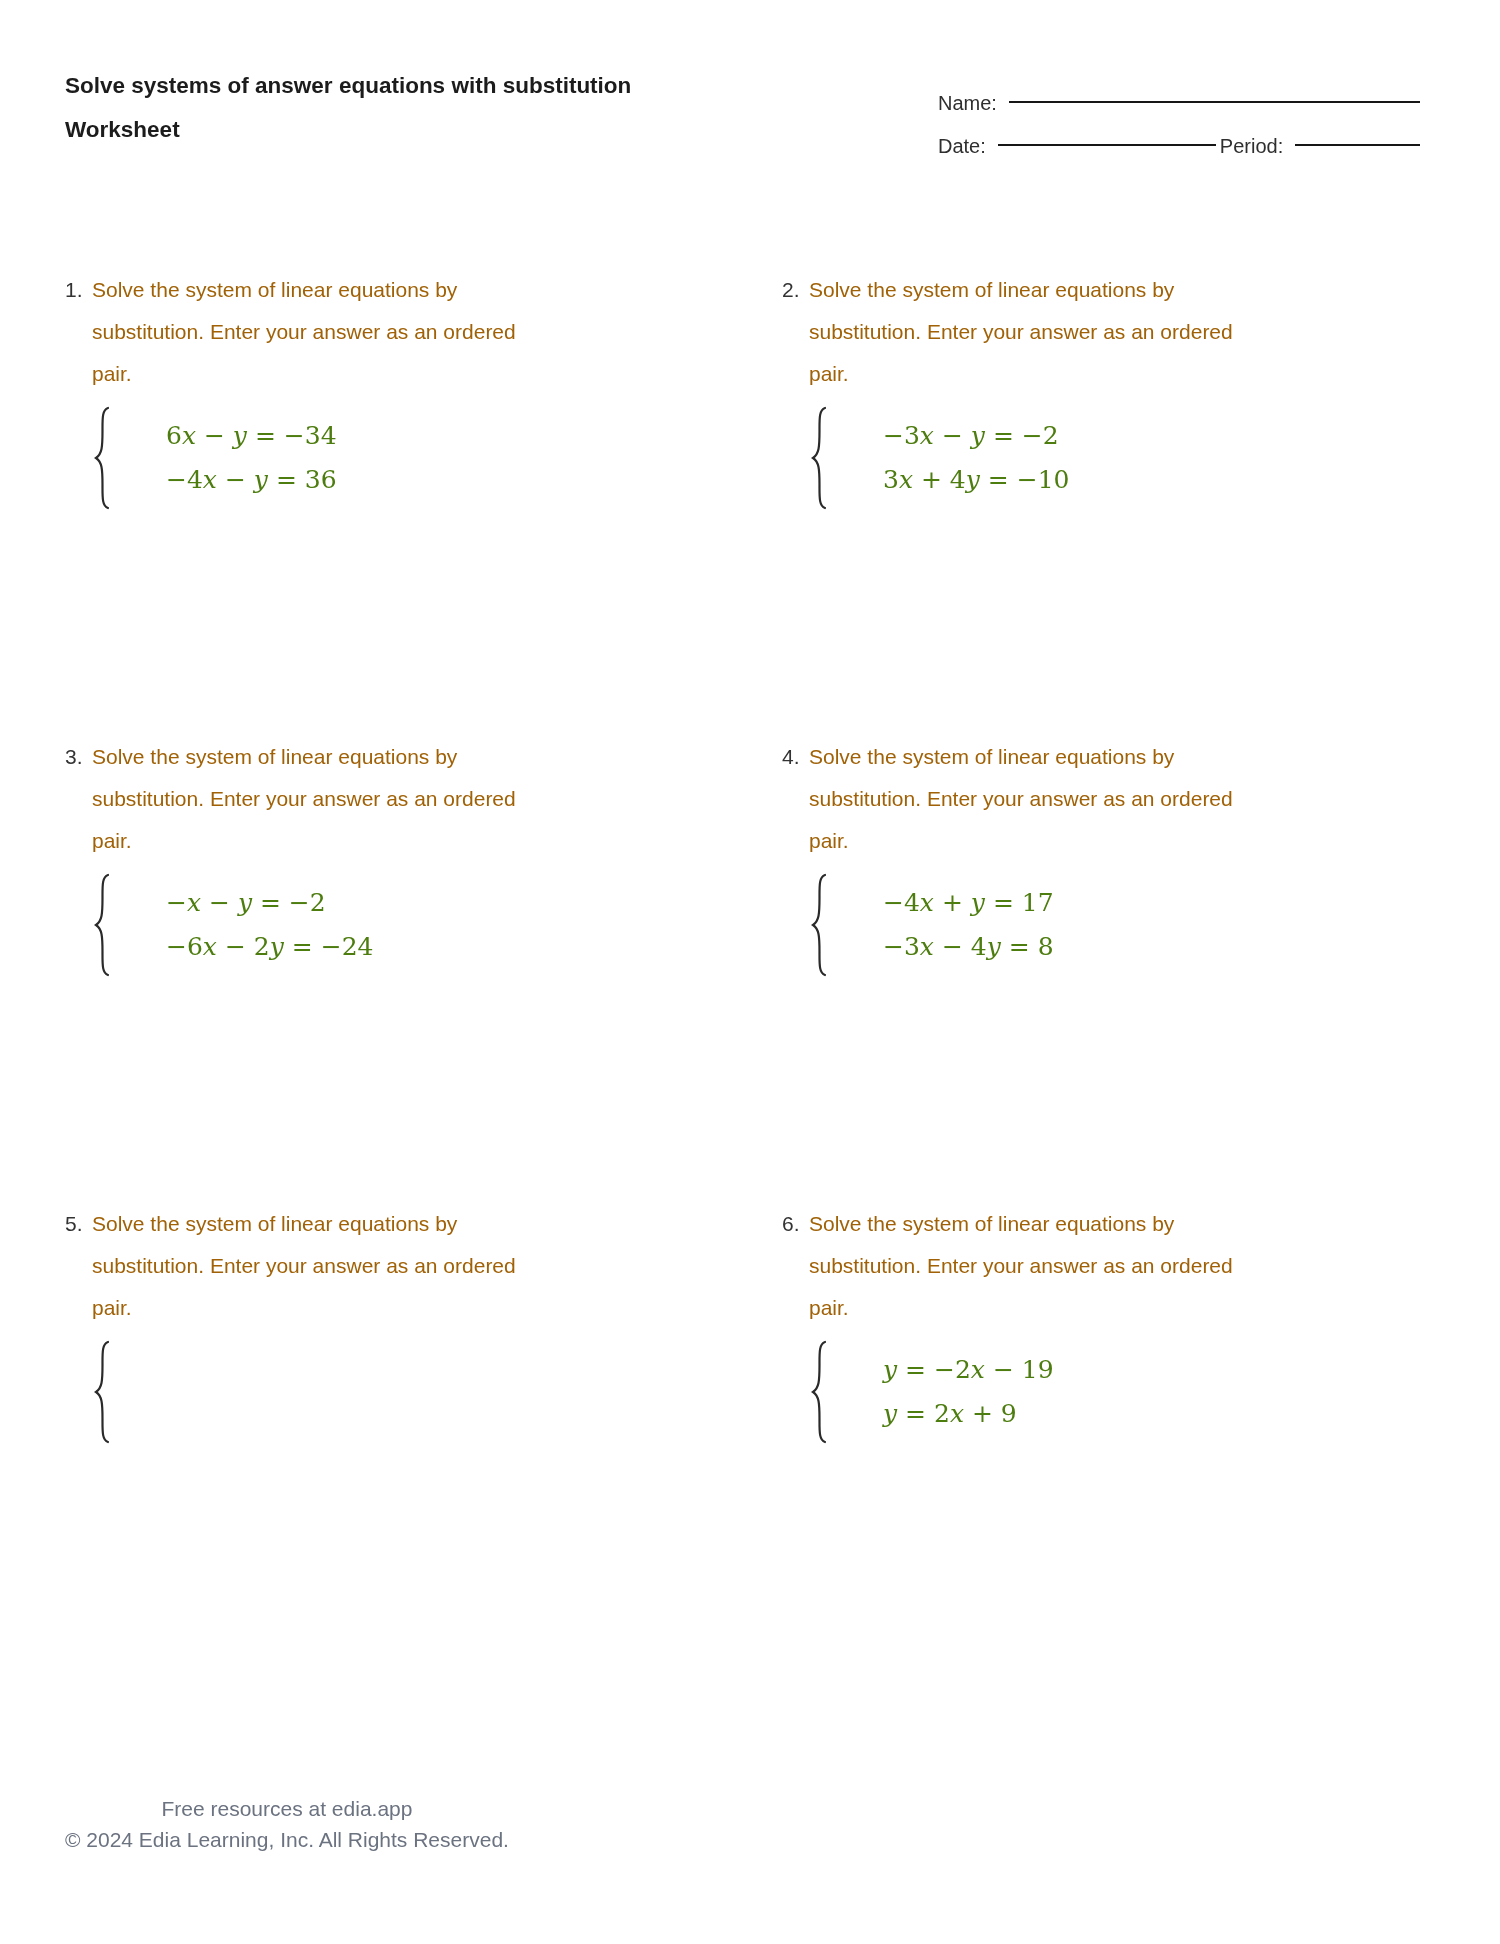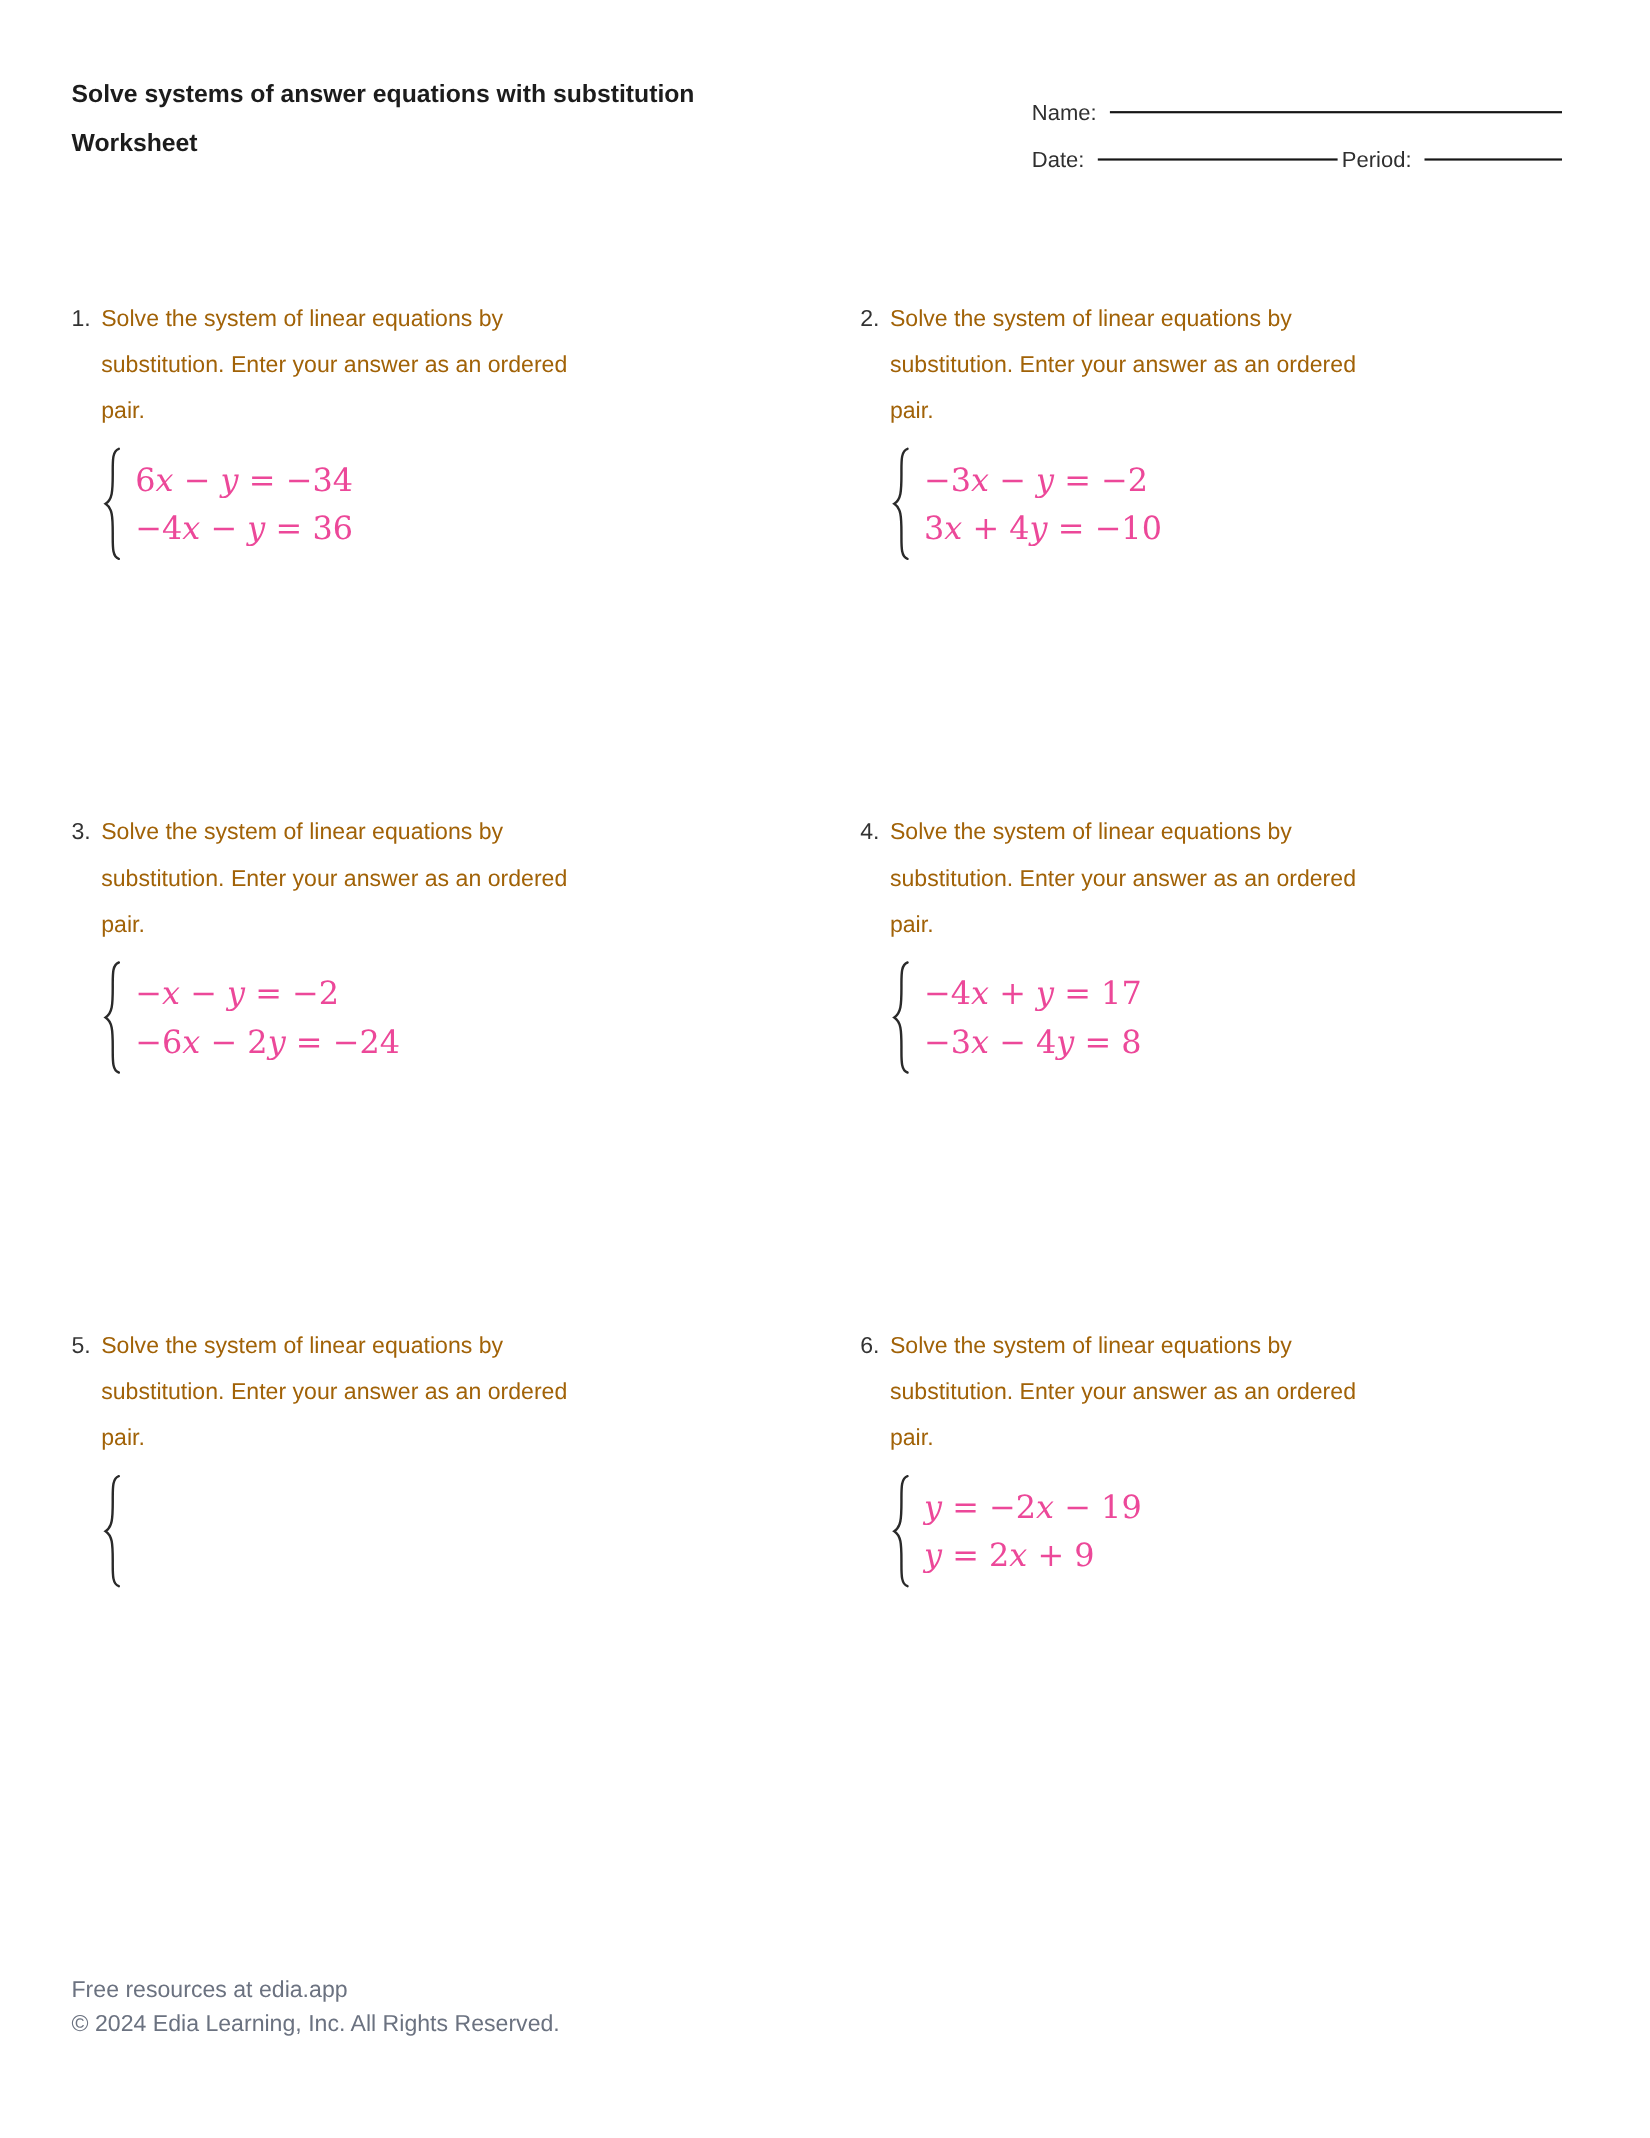--- a/index.html
+++ b/index.html
@@ -24,27 +24,27 @@
     display:grid; grid-template-columns:640px 640px; column-gap:77px; grid-auto-rows:467px;
   }
   .problem { display:flex; align-items:flex-start; }
   .p-num { width:27px; flex:none; font-size:21px; line-height:42px; color:#333333; }
   .p-body { }
   .prompt-line { font-size:21px; line-height:42px; color:#a16207; white-space:nowrap; }
   .system { display:flex; align-items:center; gap:13px; margin-top:10px; }
   .brace svg { display:block; }
   .eqs { display:flex; flex-direction:column; }
   .eq {
-    font-family:"DejaVu Serif", serif; font-size:29px; line-height:44px;
-    color:#ec4899; white-space:nowrap;
+    font-family:"DejaVu Serif", serif; font-size:25px; line-height:44px;
+    color:#4d7c0f; white-space:nowrap;margin-left:43px;
   }
   .eq i { font-family:"DejaVu Serif", serif; font-style:italic; }
   
   .footer { position:absolute; left:65px; top:1793px; }
-  .footer-line { font-size:21px; line-height:31px; color:#6b7280; white-space:nowrap; }
+  .footer-line { font-size:21px; line-height:31px; color:#6b7280; white-space:nowrap;text-align:center; }
 </style>
 </head>
 <body>
 
 <div class="page">
 
   <div class="title-block">
     <div class="title-line">Solve systems of answer equations with substitution</div>
     <div class="title-line">Worksheet</div>
   </div>

